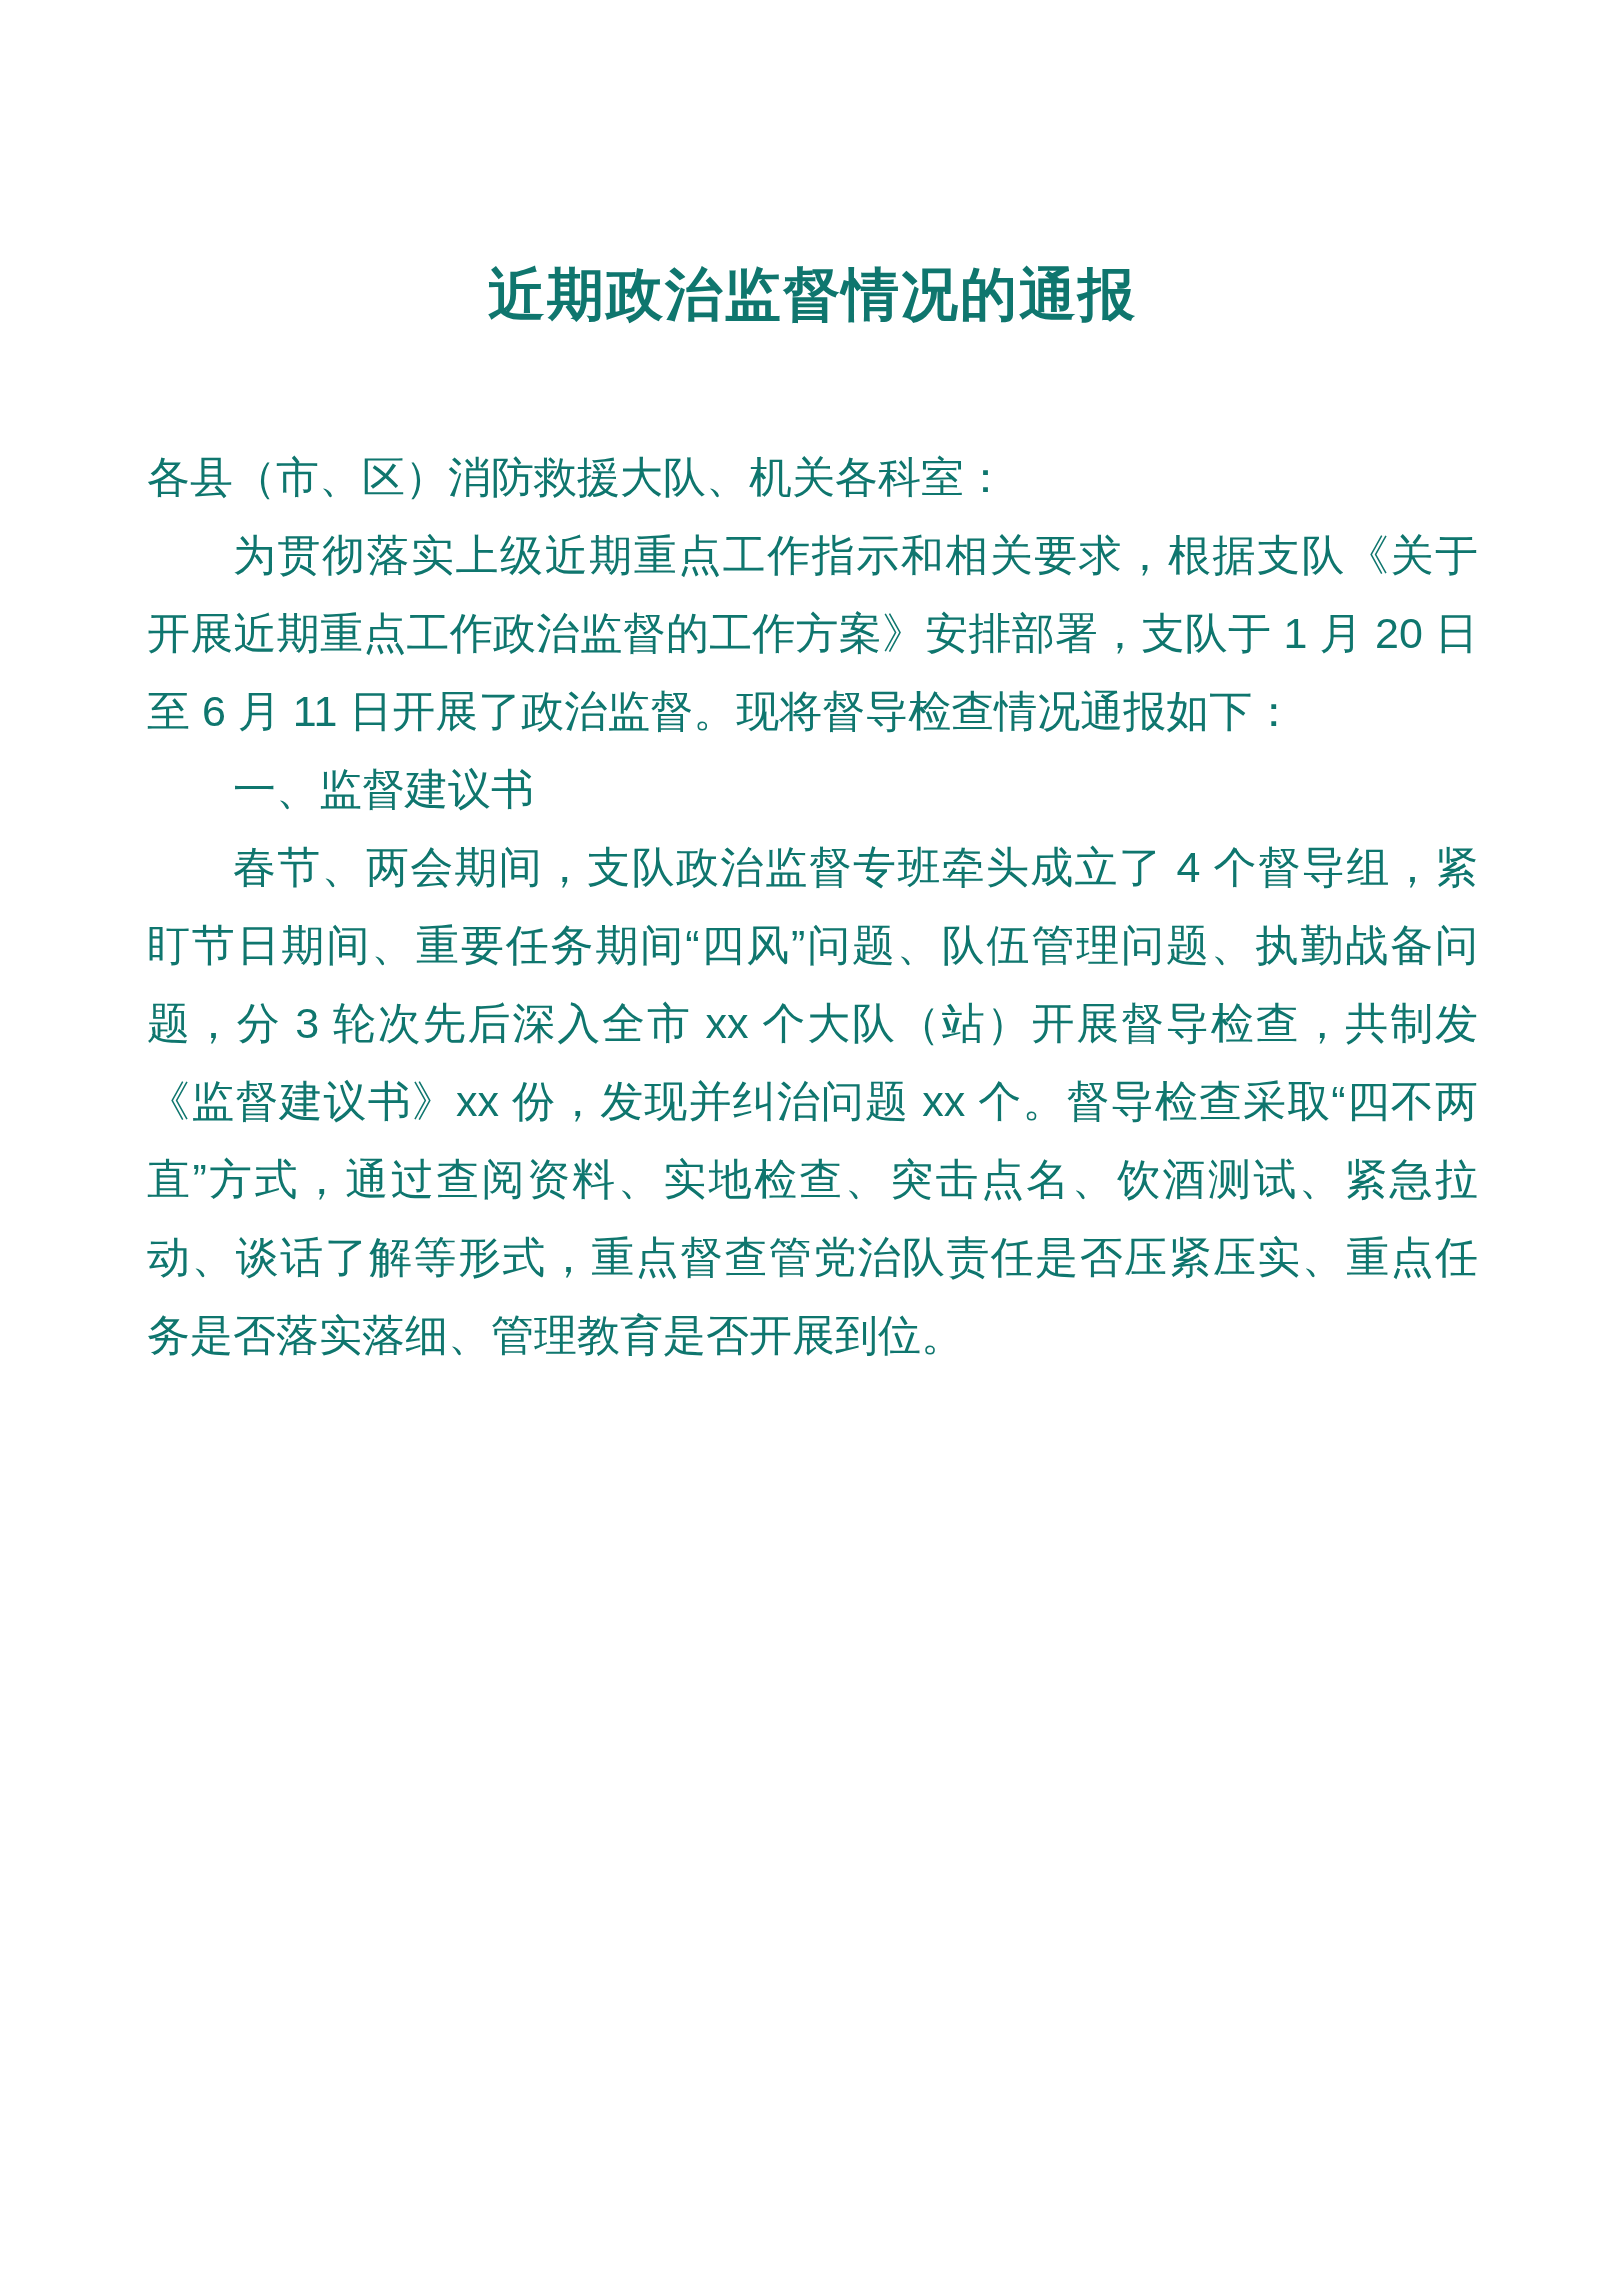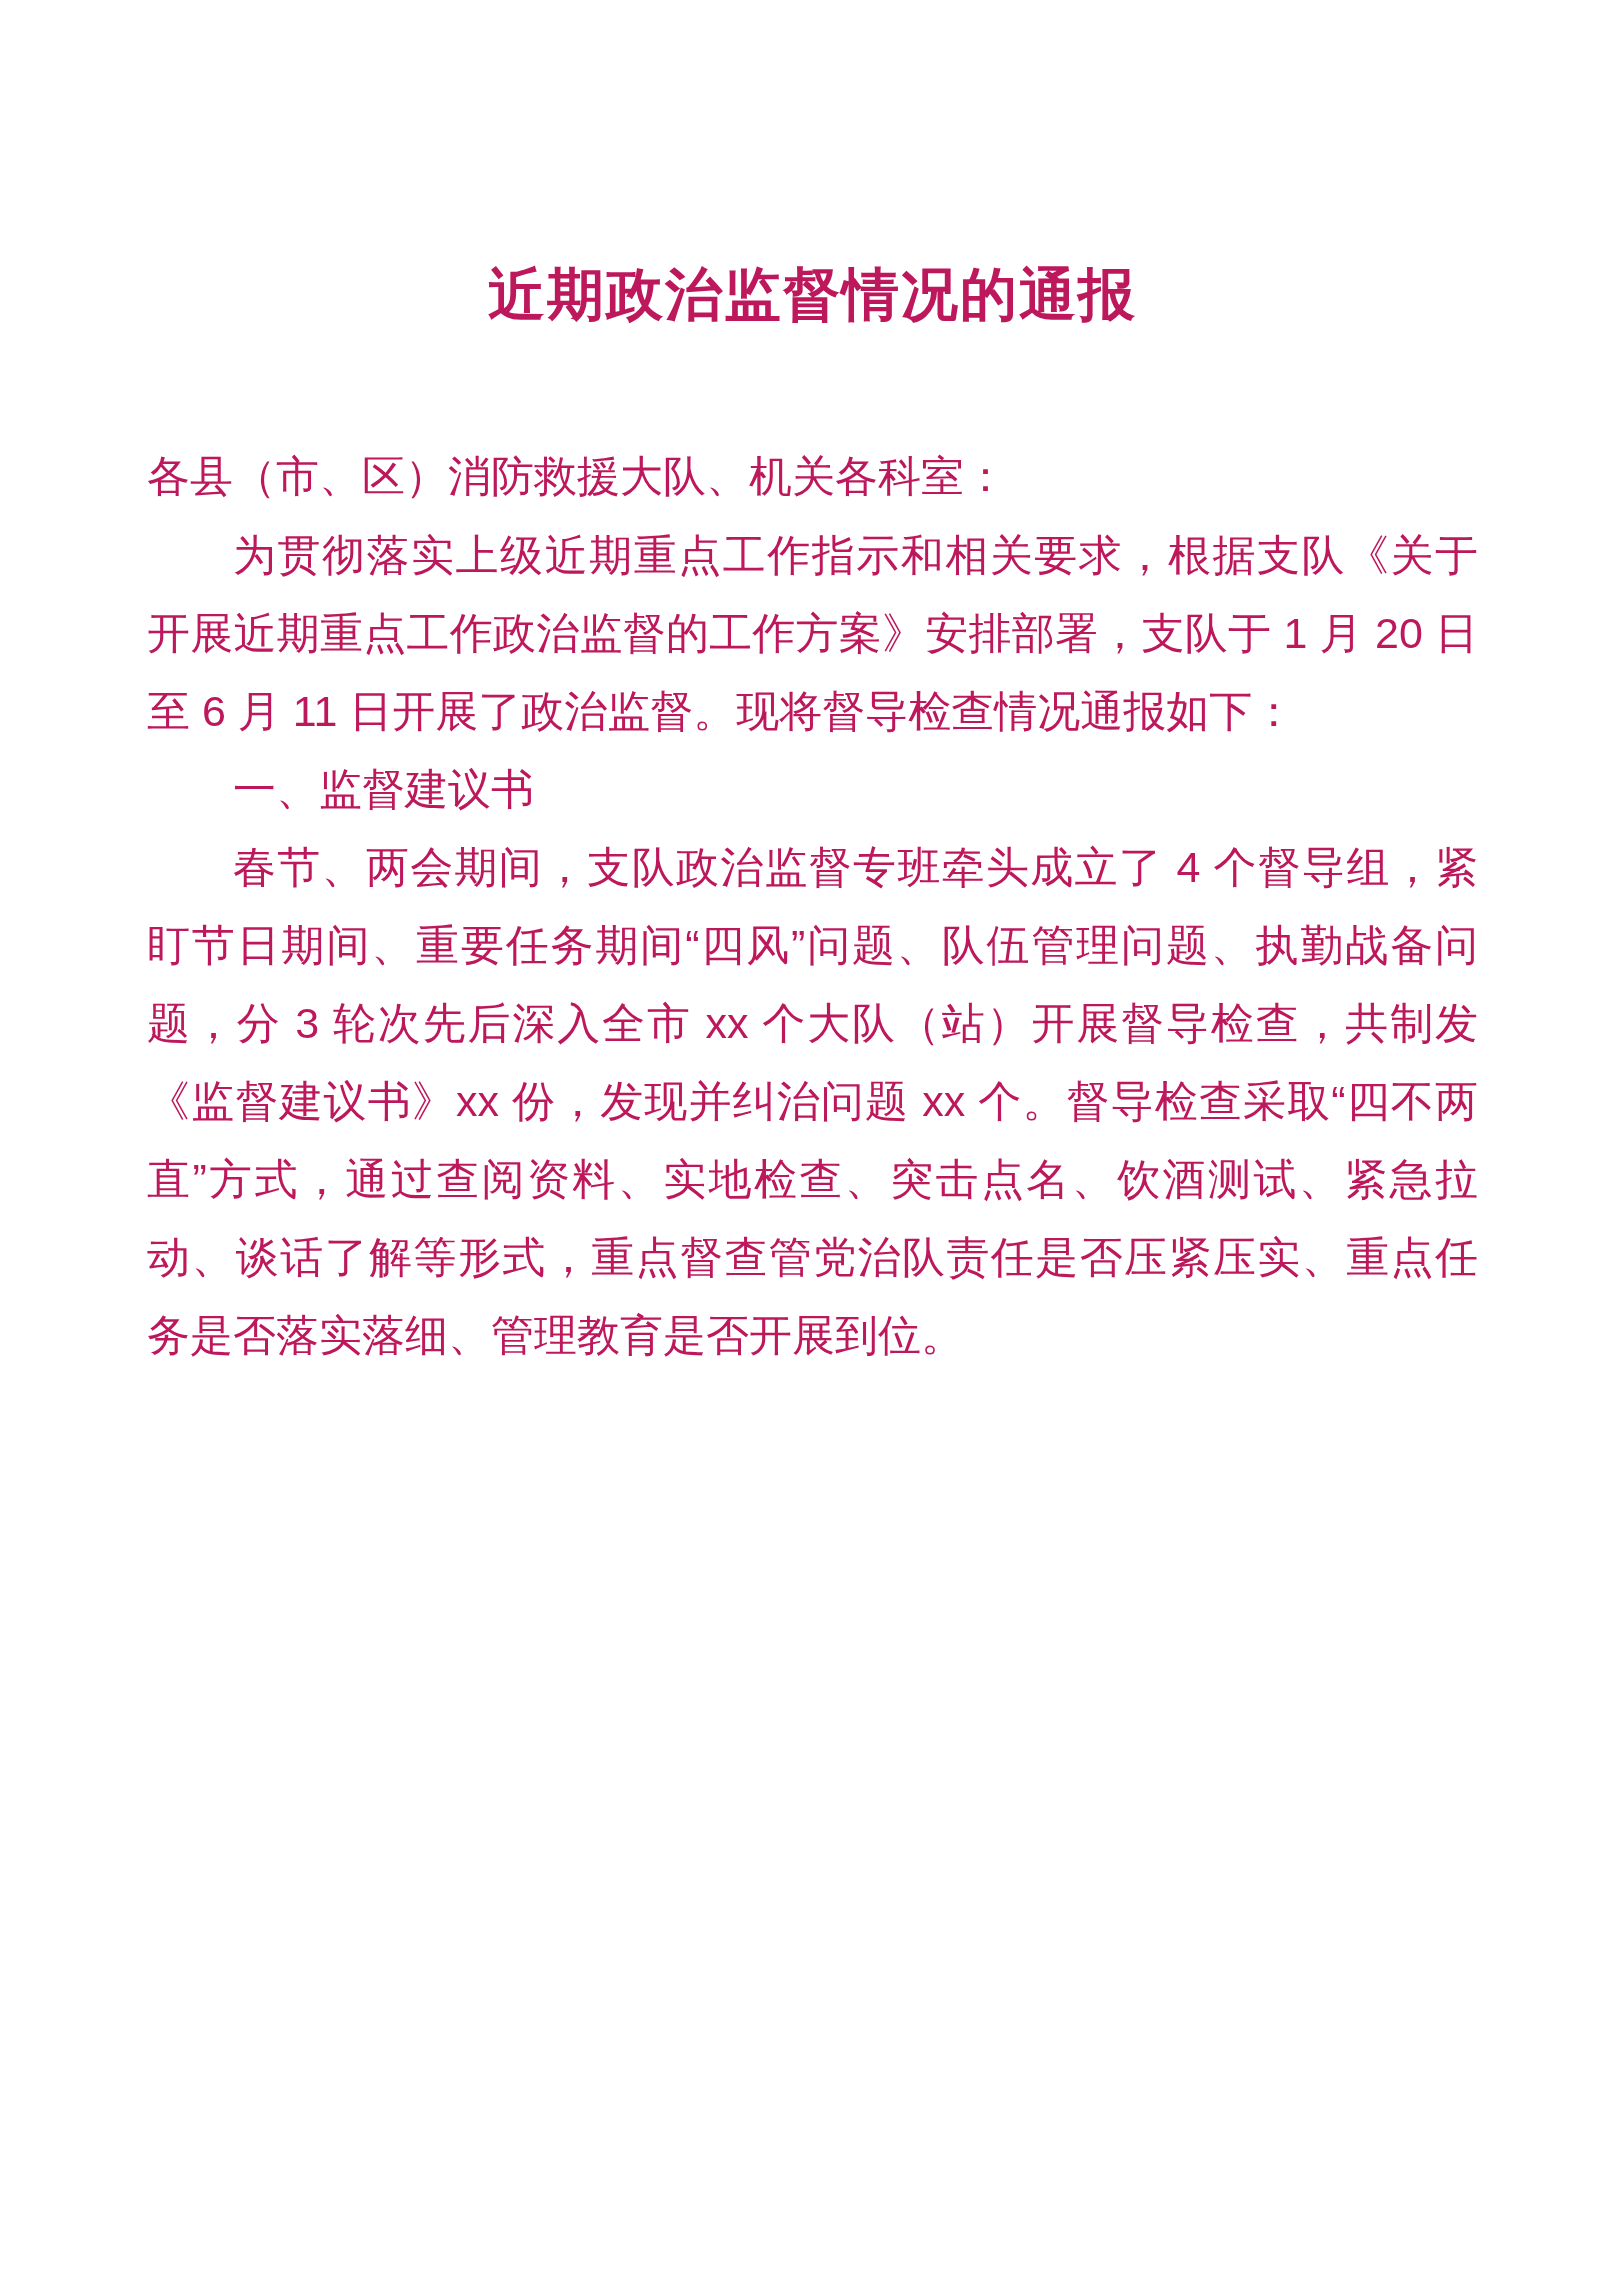--- a/index.html
+++ b/index.html
@@ -9,21 +9,21 @@
   }
   .page {
     position: relative;
     width: 1620px;
     height: 2293px;
     background: #ffffff;
     overflow: hidden;
     box-sizing: border-box;
     padding: 260px 142px 4px 147px;
     font-family: "Liberation Sans", "DejaVu Sans", sans-serif;
-    color: #be185d;
+    color: #0f766e;
   }
   .doc-title {
     font-size: 57px;
     font-weight: 700;
     text-align: center;
     letter-spacing: 2px;
     margin: 0 0 110px 0;
     line-height: 1.2;
   }
   .doc-body p {
@@ -32,21 +32,20 @@
     line-height: 78px;
     text-align: justify;
     word-break: break-all;
     font-weight: 500;
   }
   .para-indent {
     text-indent: 2em;
   }
   .salutation {
     text-indent: 0;
-    font-family: Liberation Serif, serif;
   }
 </style>
 </head>
 <body>
 
 <div class="page">
   <h1 class="doc-title">近期政治监督情况的通报</h1>
 
   <div class="doc-body">
     <p class="salutation">各县（市、区）消防救援大队、机关各科室：</p>

